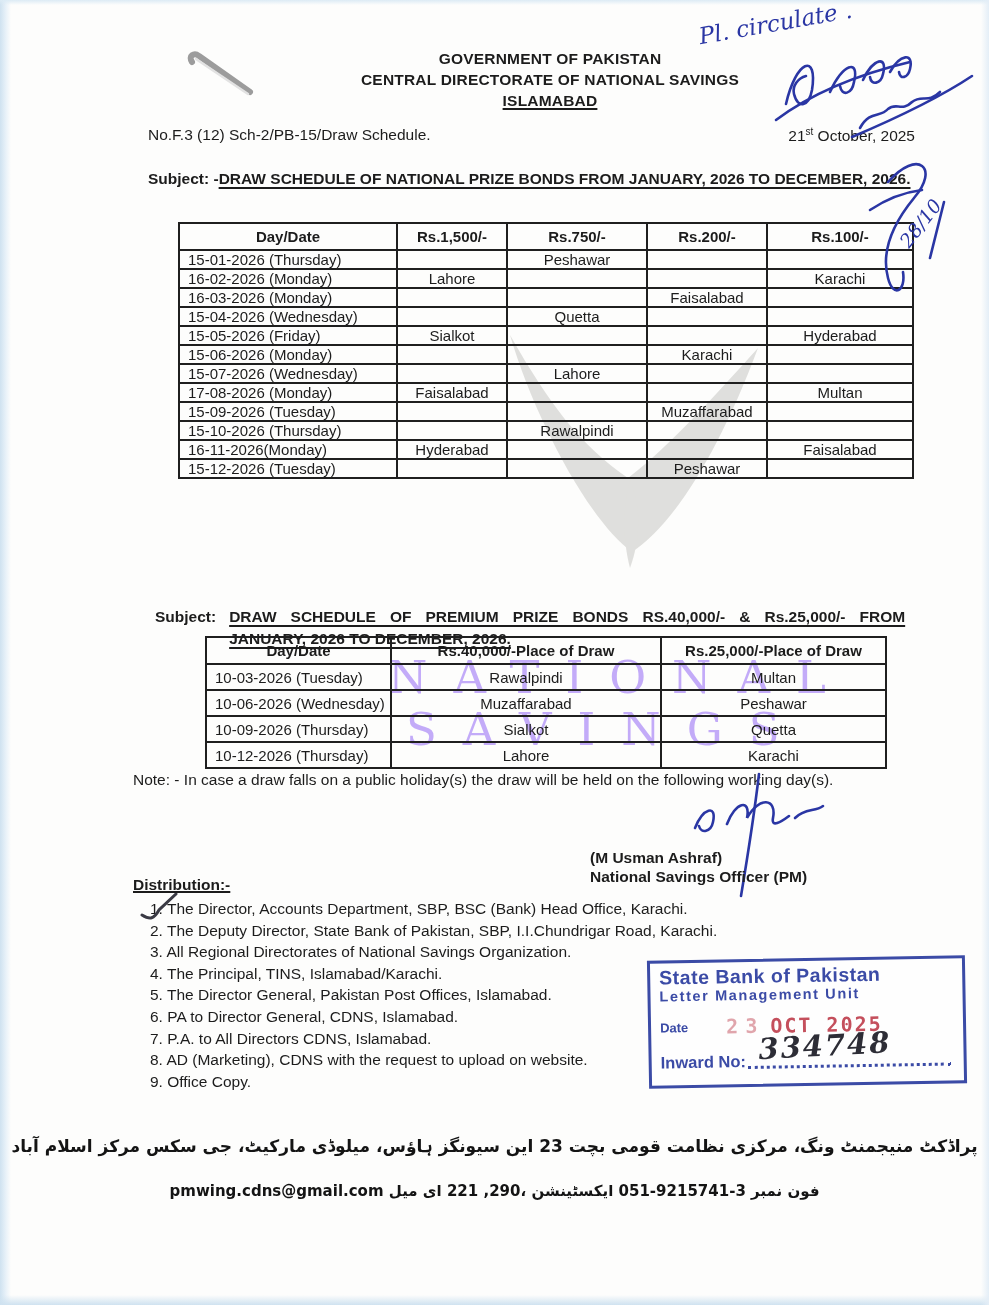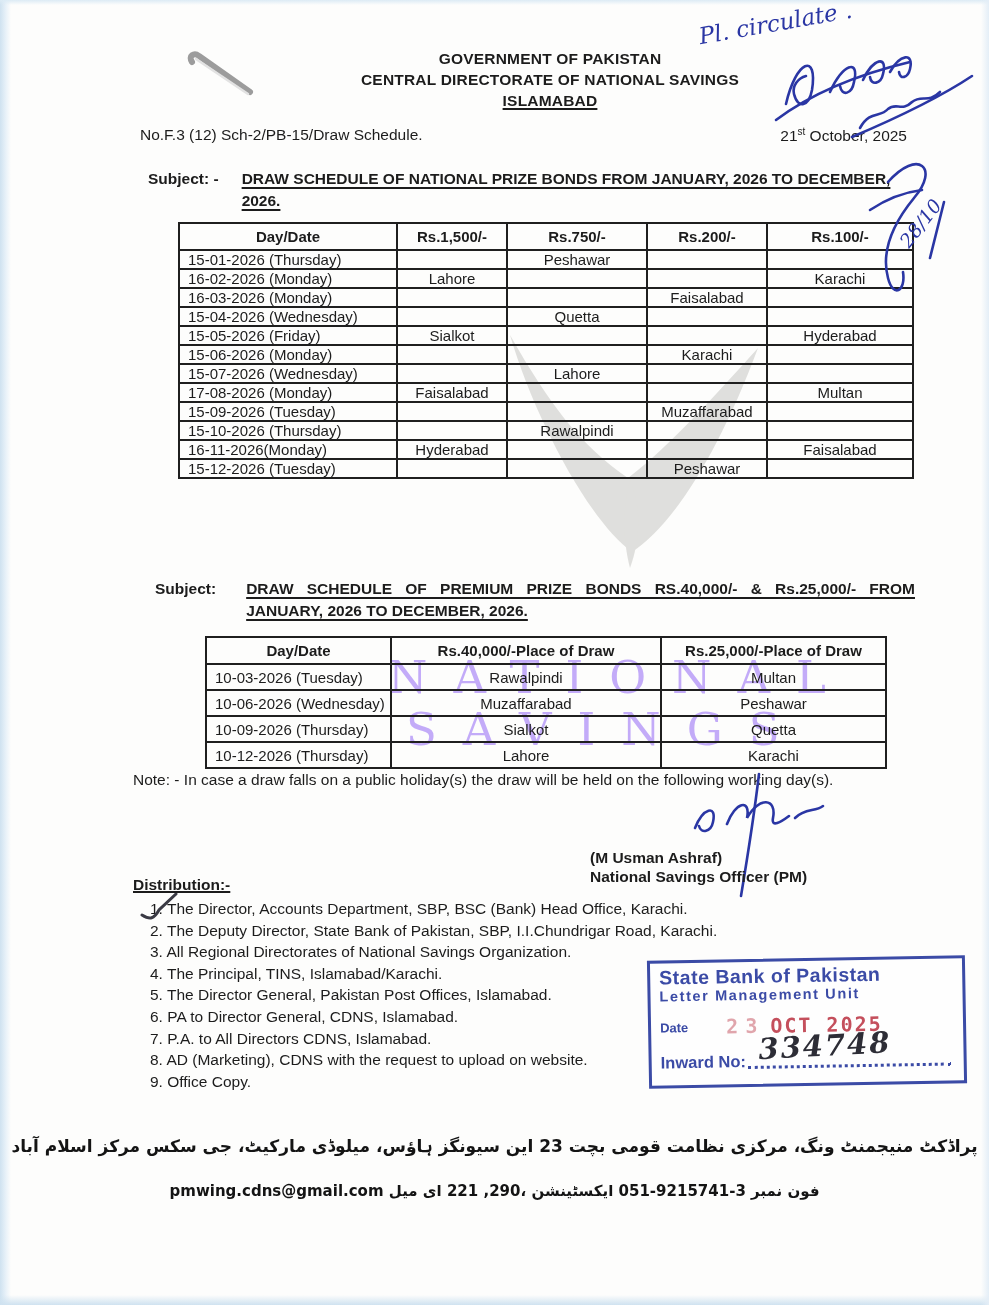--- a/index.html
+++ b/index.html
@@ -16,41 +16,41 @@
     background:linear-gradient(to top,#cfe2f0 0%, rgba(255,255,255,0) 100%); z-index:3; }
   .edge-top   { position:absolute; left:0; right:0; top:0; height:5px;
     background:linear-gradient(to bottom,#dcebf5 0%, rgba(255,255,255,0) 100%); z-index:3; }
   .edge-right { position:absolute; right:0; top:0; bottom:0; width:8px;
     background:linear-gradient(to left,#e4eef7 0%, rgba(255,255,255,0) 100%); z-index:3; }
 
   .doc-header { position:absolute; left:180px; width:740px; top:48px; text-align:center;
     font-weight:bold; font-size:15.5px; line-height:21px; letter-spacing:.2px; z-index:1; }
   .doc-header .u { text-decoration:underline; text-decoration-thickness:2px; text-underline-offset:2px;text-align:center; }
 
-  .ref-row { position:absolute; left:140px; top:126px; width:767px; display:flex;
+  .ref-row { position:absolute; left:148px; top:126px; width:767px; display:flex;
     justify-content:space-between; font-size:15.5px; z-index:1; }
   .ref-row sup { font-size:10px; }
 
-  .subject1 { position:absolute; left:148px; top:168px; width:775px; display:flex; gap:23px;
+  .subject1 { position:absolute; left:148px; top:168px; width:775px; display:flex; 
     font-weight:bold; font-size:15.5px; line-height:22px; z-index:1; }
   .subject1 .label { white-space:nowrap; }
   .subject1 .text { width:700px; text-decoration:underline; text-decoration-thickness:2px; text-underline-offset:3px; }
 
   table { border-collapse:collapse; table-layout:fixed; background:transparent; position:relative; z-index:1; }
   th, td { border:2px solid #1f1f1f; font-size:15px; text-align:center; vertical-align:middle; overflow:hidden; }
   th { font-weight:bold; }
   td.datecol { text-align:left; padding-left:8px; }
   #table1 { position:absolute; left:178px; top:222px; width:734px; }
   #table1 th { height:27px; }
   #table1 td { height:14px; }
   #table2 { position:absolute; left:205px; top:636px; width:680px; }
   #table2 th { height:27px; }
   #table2 td { height:26px; }
 
-  .subject2 { position:absolute; left:155px; top:578px; width:760px; display:flex; gap:30px;
+  .subject2 { position:absolute; left:155px; top:606px; width:760px; display:flex; gap:13px;
     font-weight:bold; font-size:15.5px; line-height:22px; z-index:1; }
   .subject2 .text { width:676px; }
   .subject2 .text span { display:block; text-decoration:underline; text-decoration-thickness:2px; text-underline-offset:3px; }
   .subject2 .l1 { text-align:justify; text-align-last:justify; }
 
   .note-line { position:absolute; left:133px; top:771px; font-size:15.5px; z-index:1; }
 
   .sig-block { position:absolute; left:590px; top:788px; width:330px; text-align:left;
     font-weight:bold; font-size:15.5px; line-height:19px; z-index:2; }
   .sig-block svg { overflow:visible; display:block; margin:0 auto -6px auto; }

